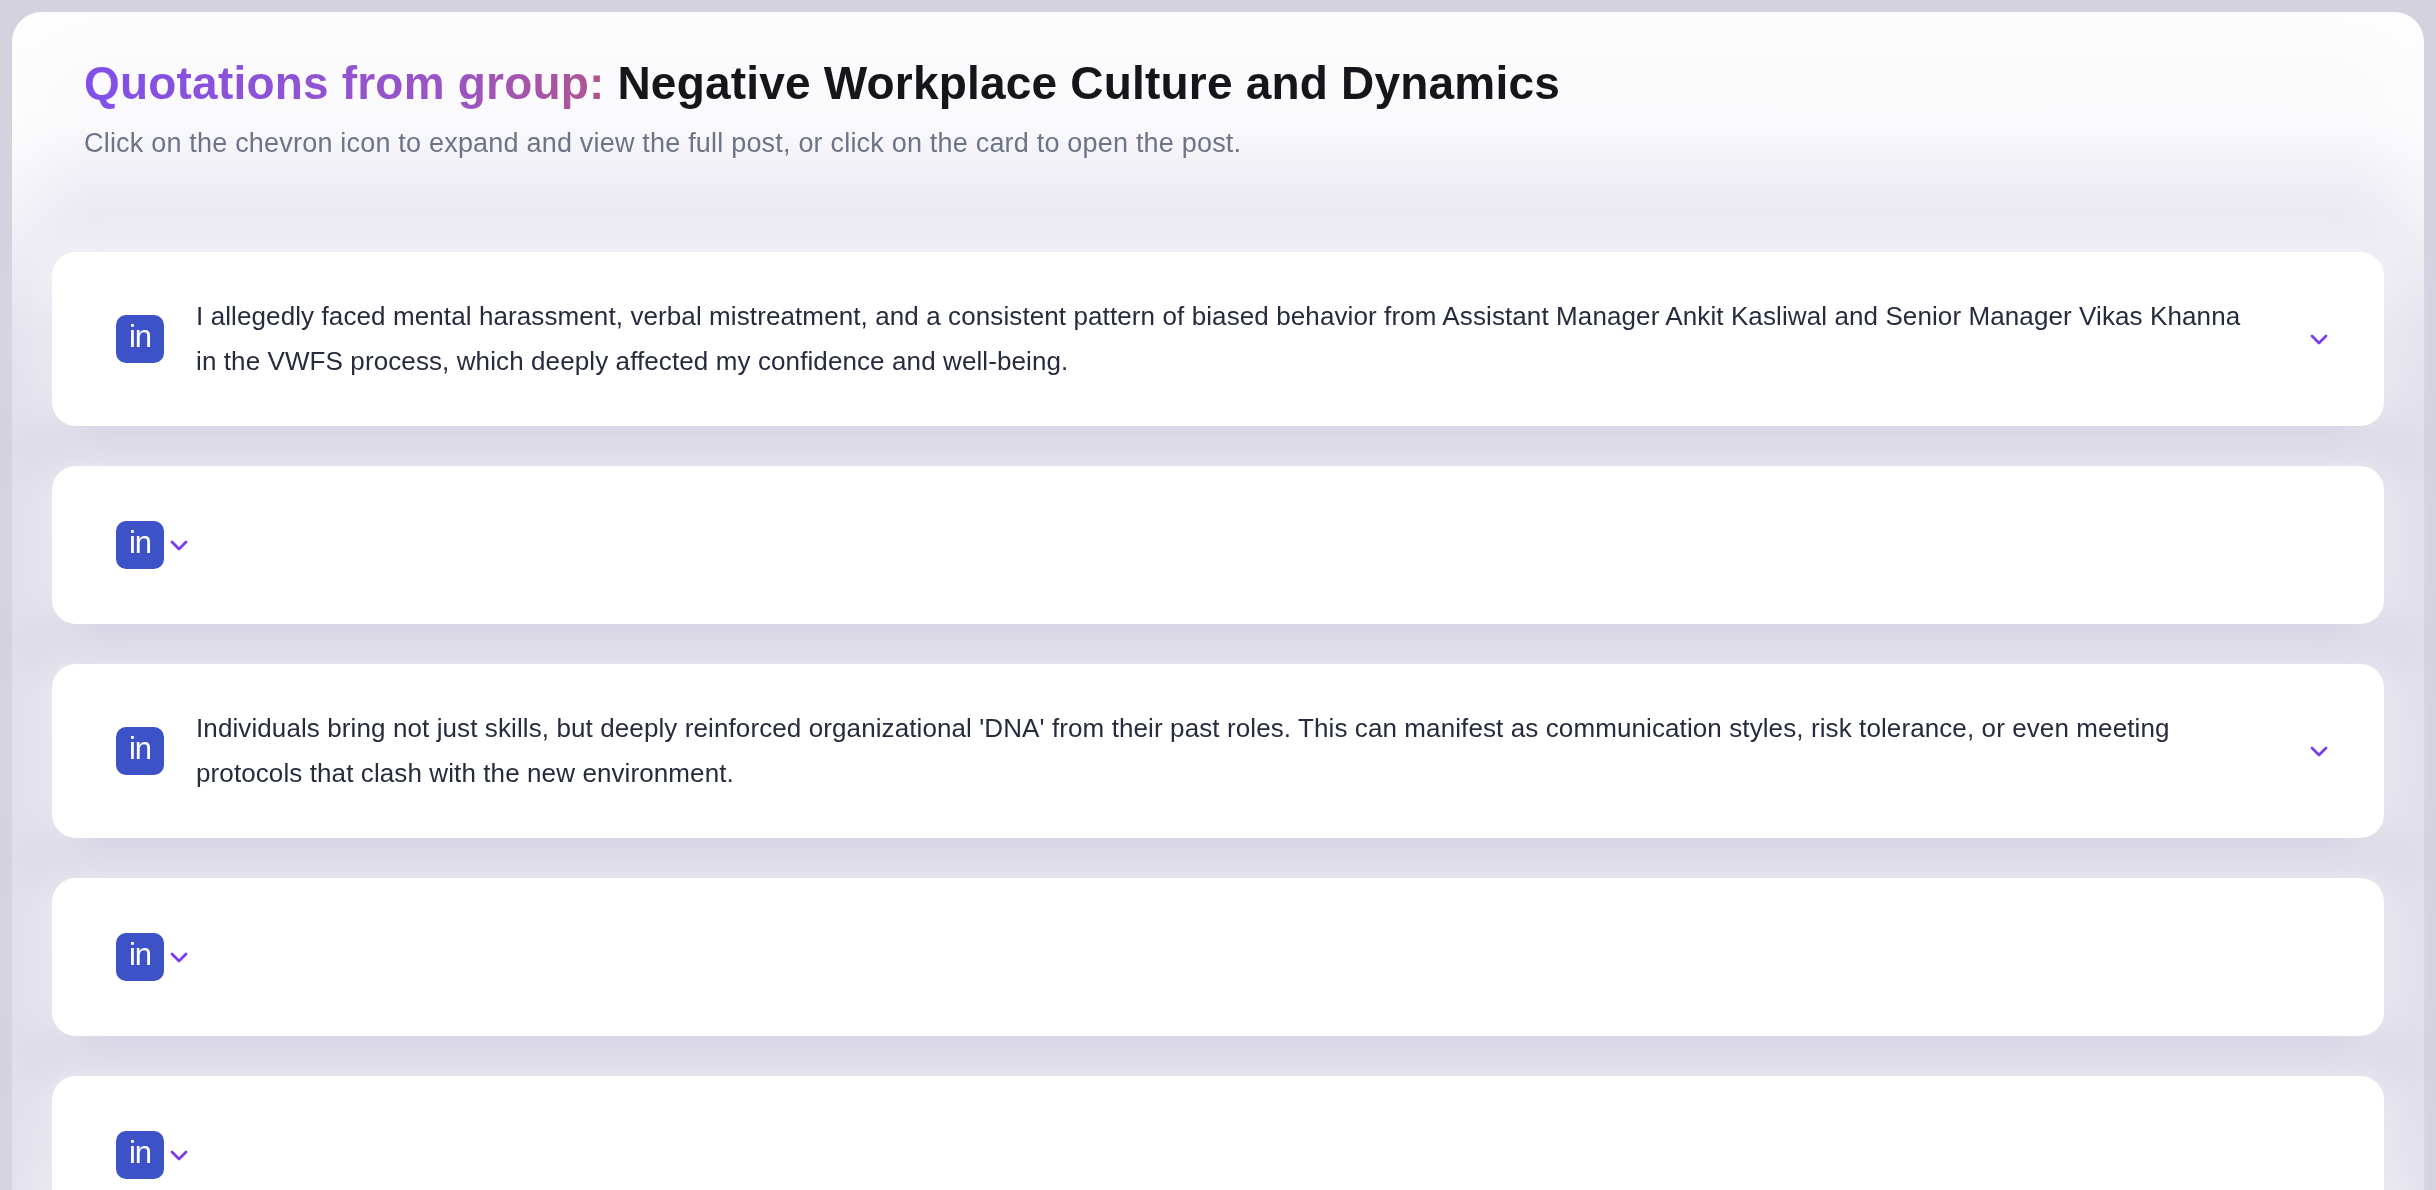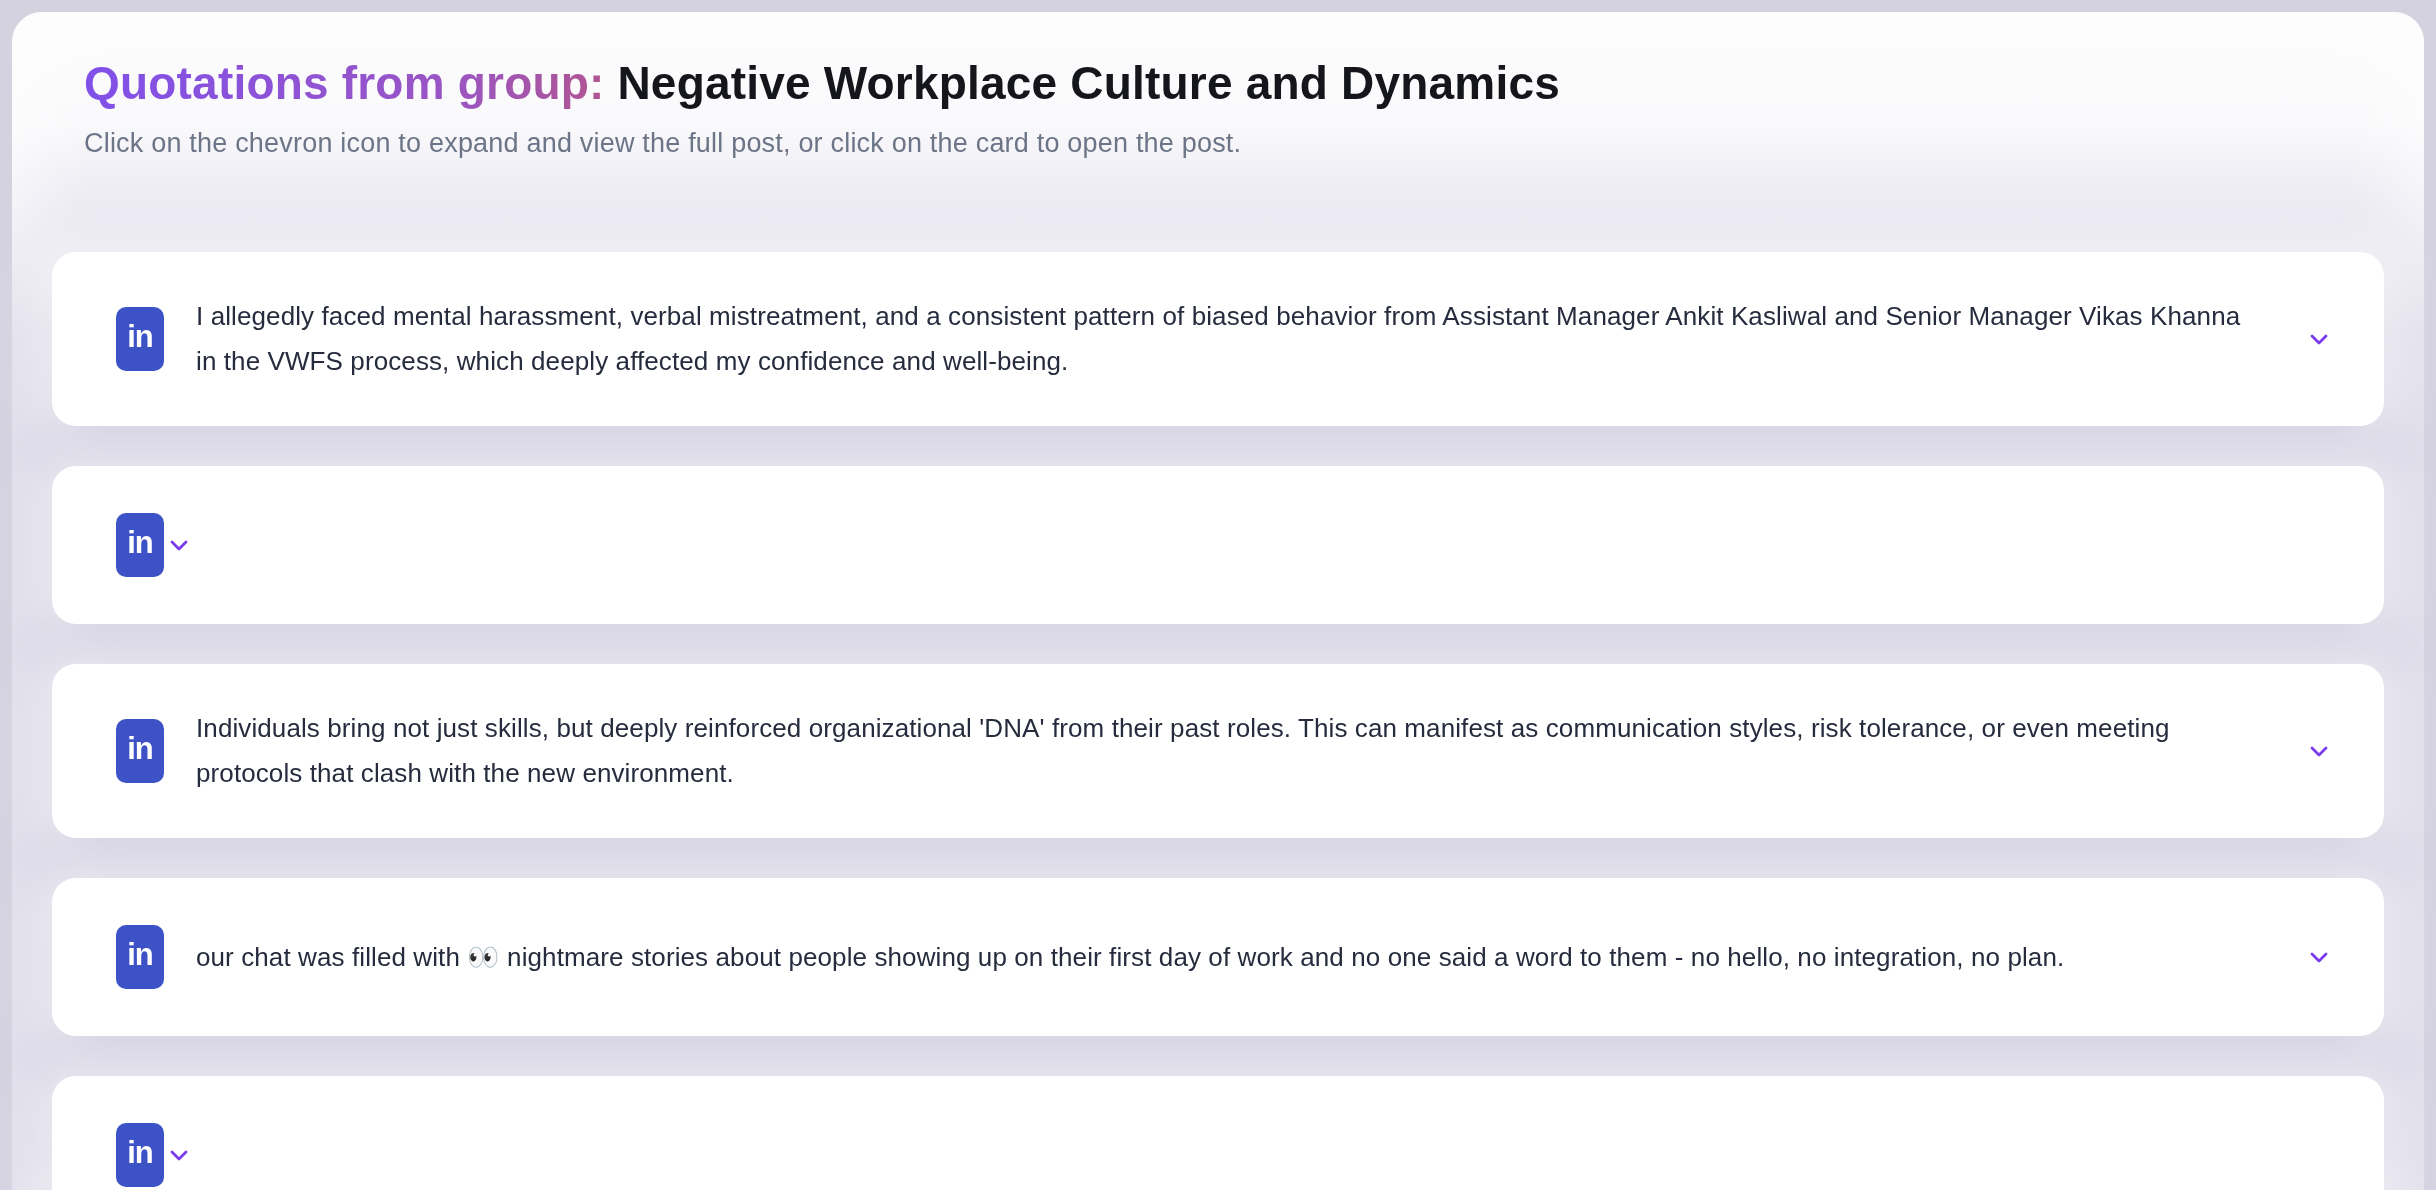--- a/index.html
+++ b/index.html
@@ -51,26 +51,26 @@
     min-height: 158px;
     display: flex;
     align-items: center;
     padding: 42px 50px 42px 64px;
     margin-bottom: 40px;
     cursor: pointer;
     box-shadow: 0 0 44px 16px rgba(255,255,255,0.6),
                 0 26px 30px -24px rgba(93,85,142,0.35);
   }
   .li-badge {
-    width: 48px; height: 64px;
+    width: 48px; height: 48px;
     flex: 0 0 48px;
     background: #3d52c6;
     border-radius: 10px;
     color: #ffffff;
-    font-weight: 700;
+    font-weight: 400;
     font-size: 31px;
     display: flex;
     align-items: center;
     justify-content: center;
     padding-bottom: 4px;
     letter-spacing: -1px;
   }
   .quote {
     flex: 1;
     margin-left: 32px;
@@ -129,21 +129,20 @@
       <div class="quote">Individuals bring not just skills, but deeply reinforced organizational 'DNA' from their past roles. This can manifest as communication styles, risk tolerance, or even meeting protocols that clash with the new environment.</div>
       <button class="chevron-btn">
         <svg width="28" height="28" viewBox="0 0 24 24" fill="none" stroke="#7c3aed" stroke-width="2.4" stroke-linecap="round" stroke-linejoin="round">
             <polyline points="6,9.5 12,15.5 18,9.5"></polyline>
           </svg>
       </button>
     </div>
 
     <div class="card">
       <div class="li-badge">in</div>
-      <div class="quote">our chat was filled with 👀 nightmare stories about people showing up on their first day of work and no one said a word to them - no hello, no integration, no plan.</div>
       <button class="chevron-btn">
         <svg width="28" height="28" viewBox="0 0 24 24" fill="none" stroke="#7c3aed" stroke-width="2.4" stroke-linecap="round" stroke-linejoin="round">
             <polyline points="6,9.5 12,15.5 18,9.5"></polyline>
           </svg>
       </button>
     </div>
 
     <div class="card">
       <div class="li-badge">in</div>
       <button class="chevron-btn">

